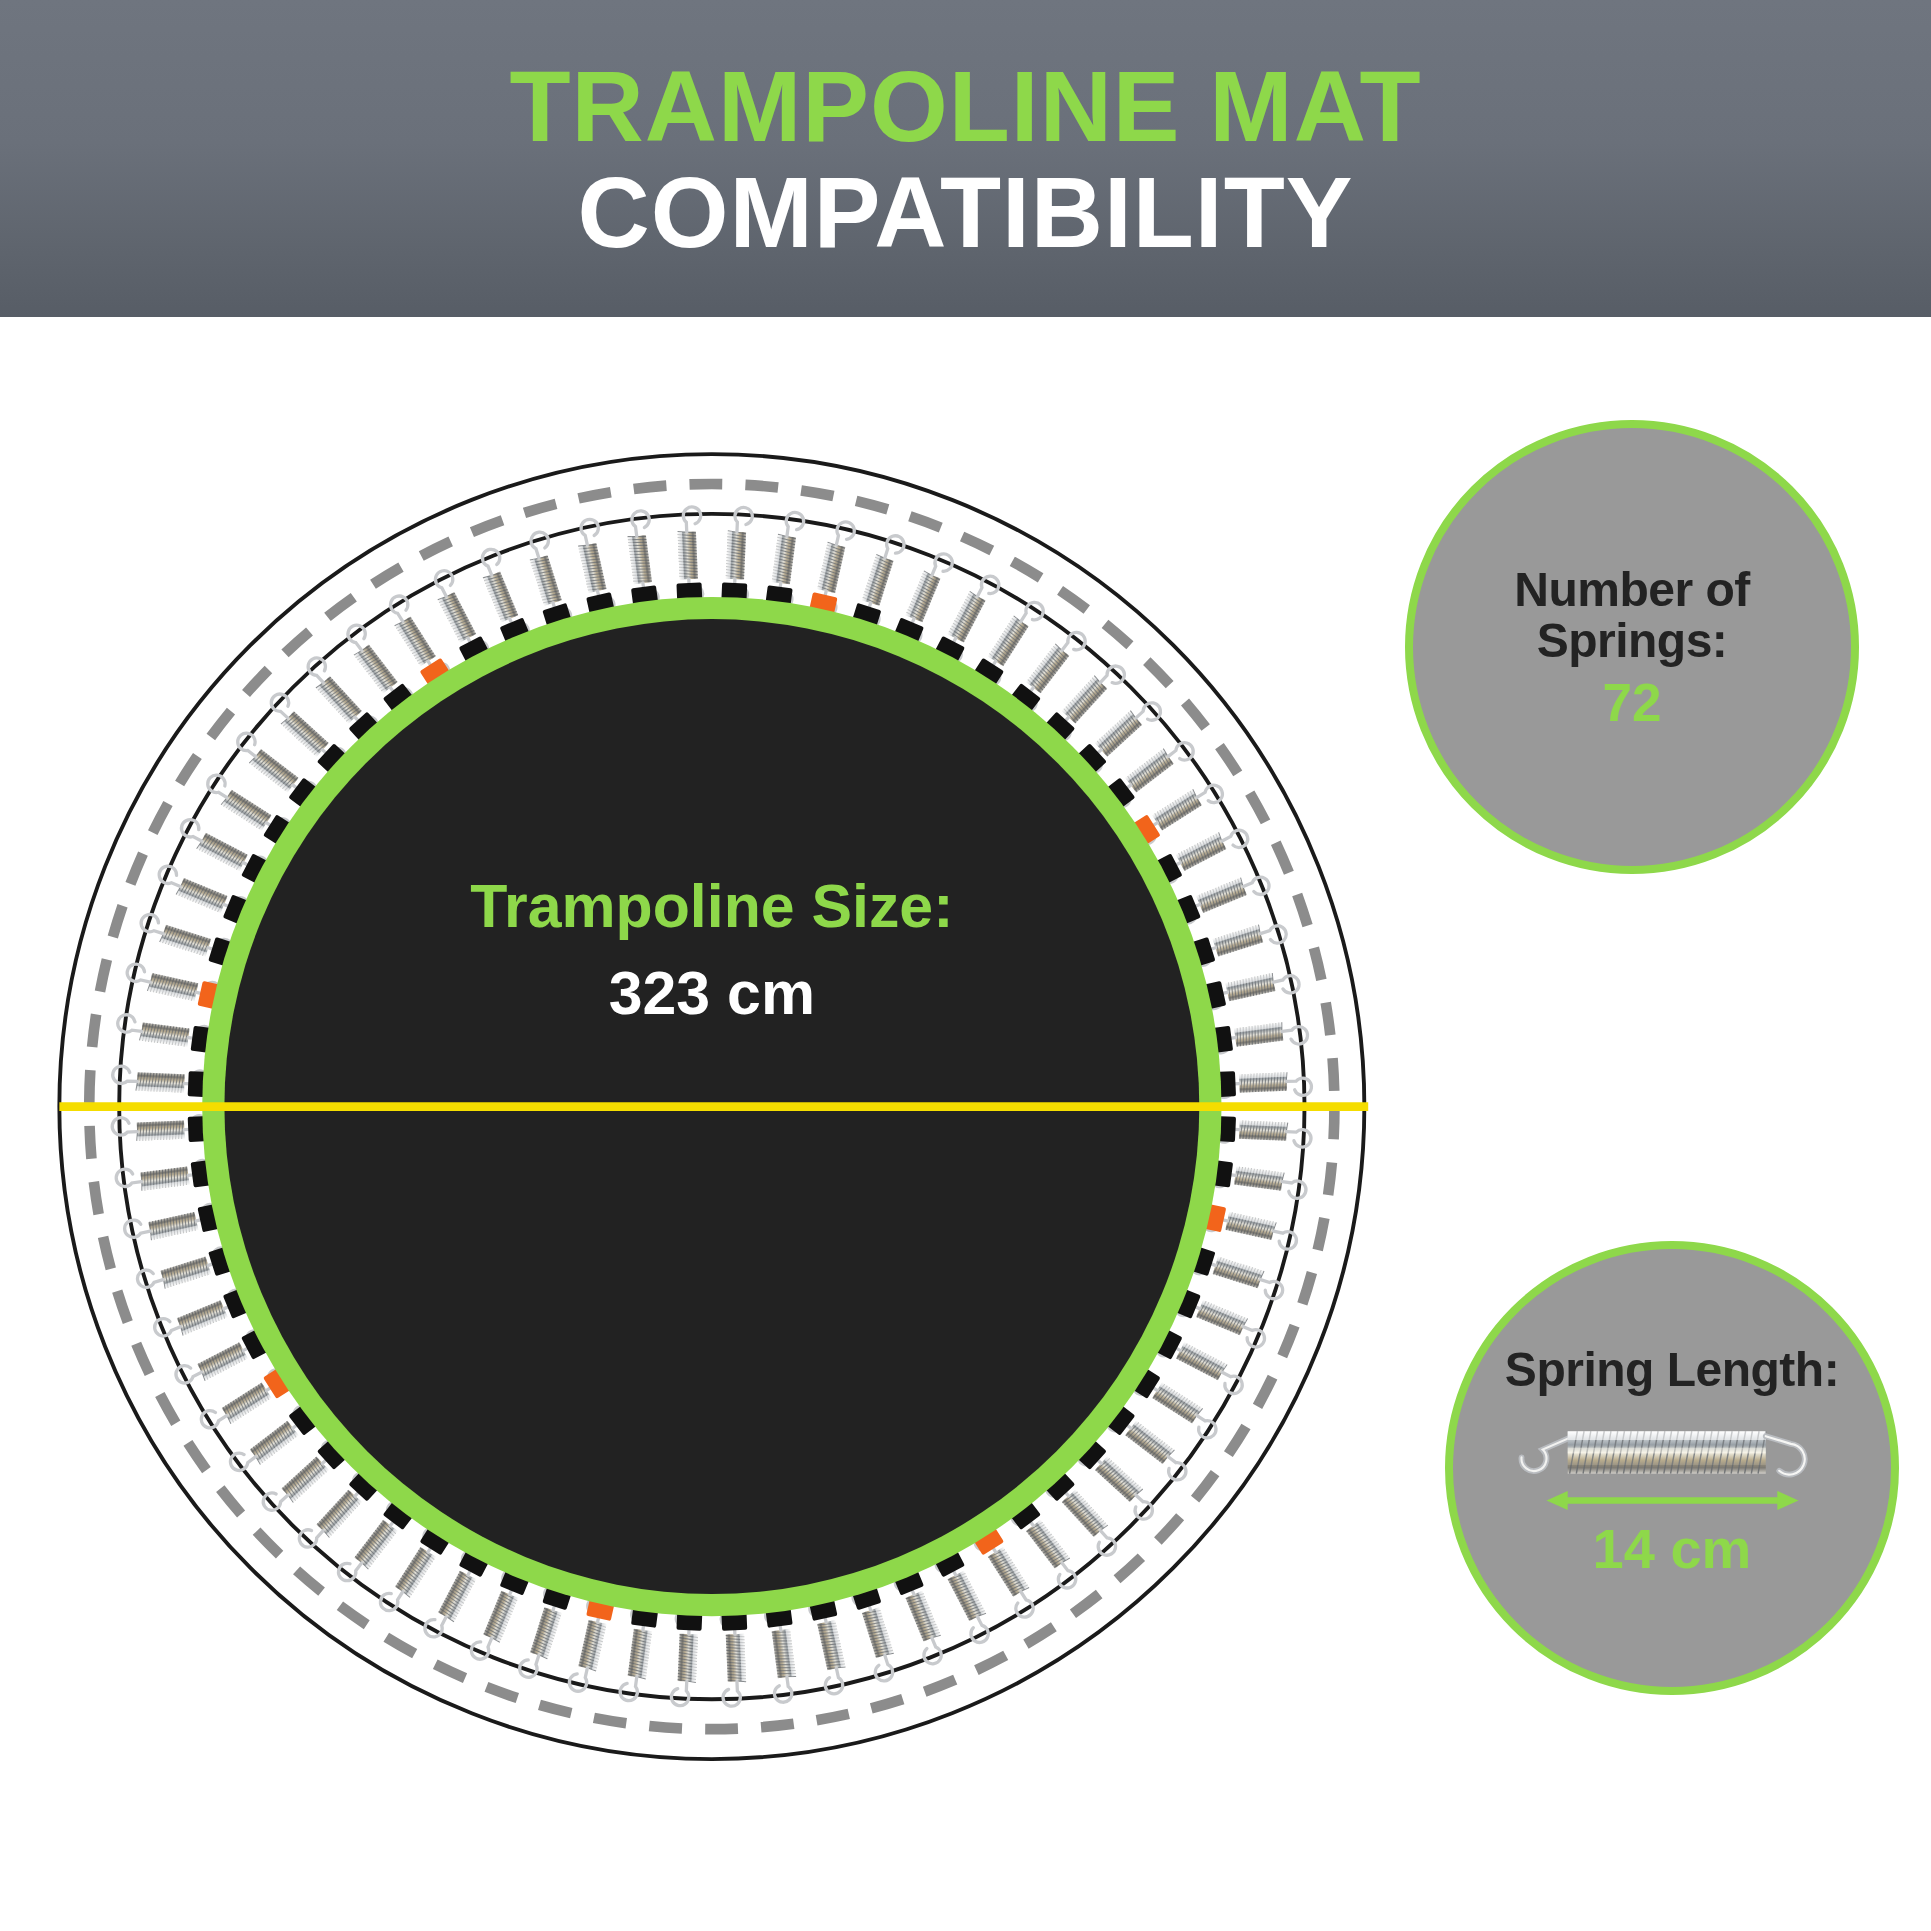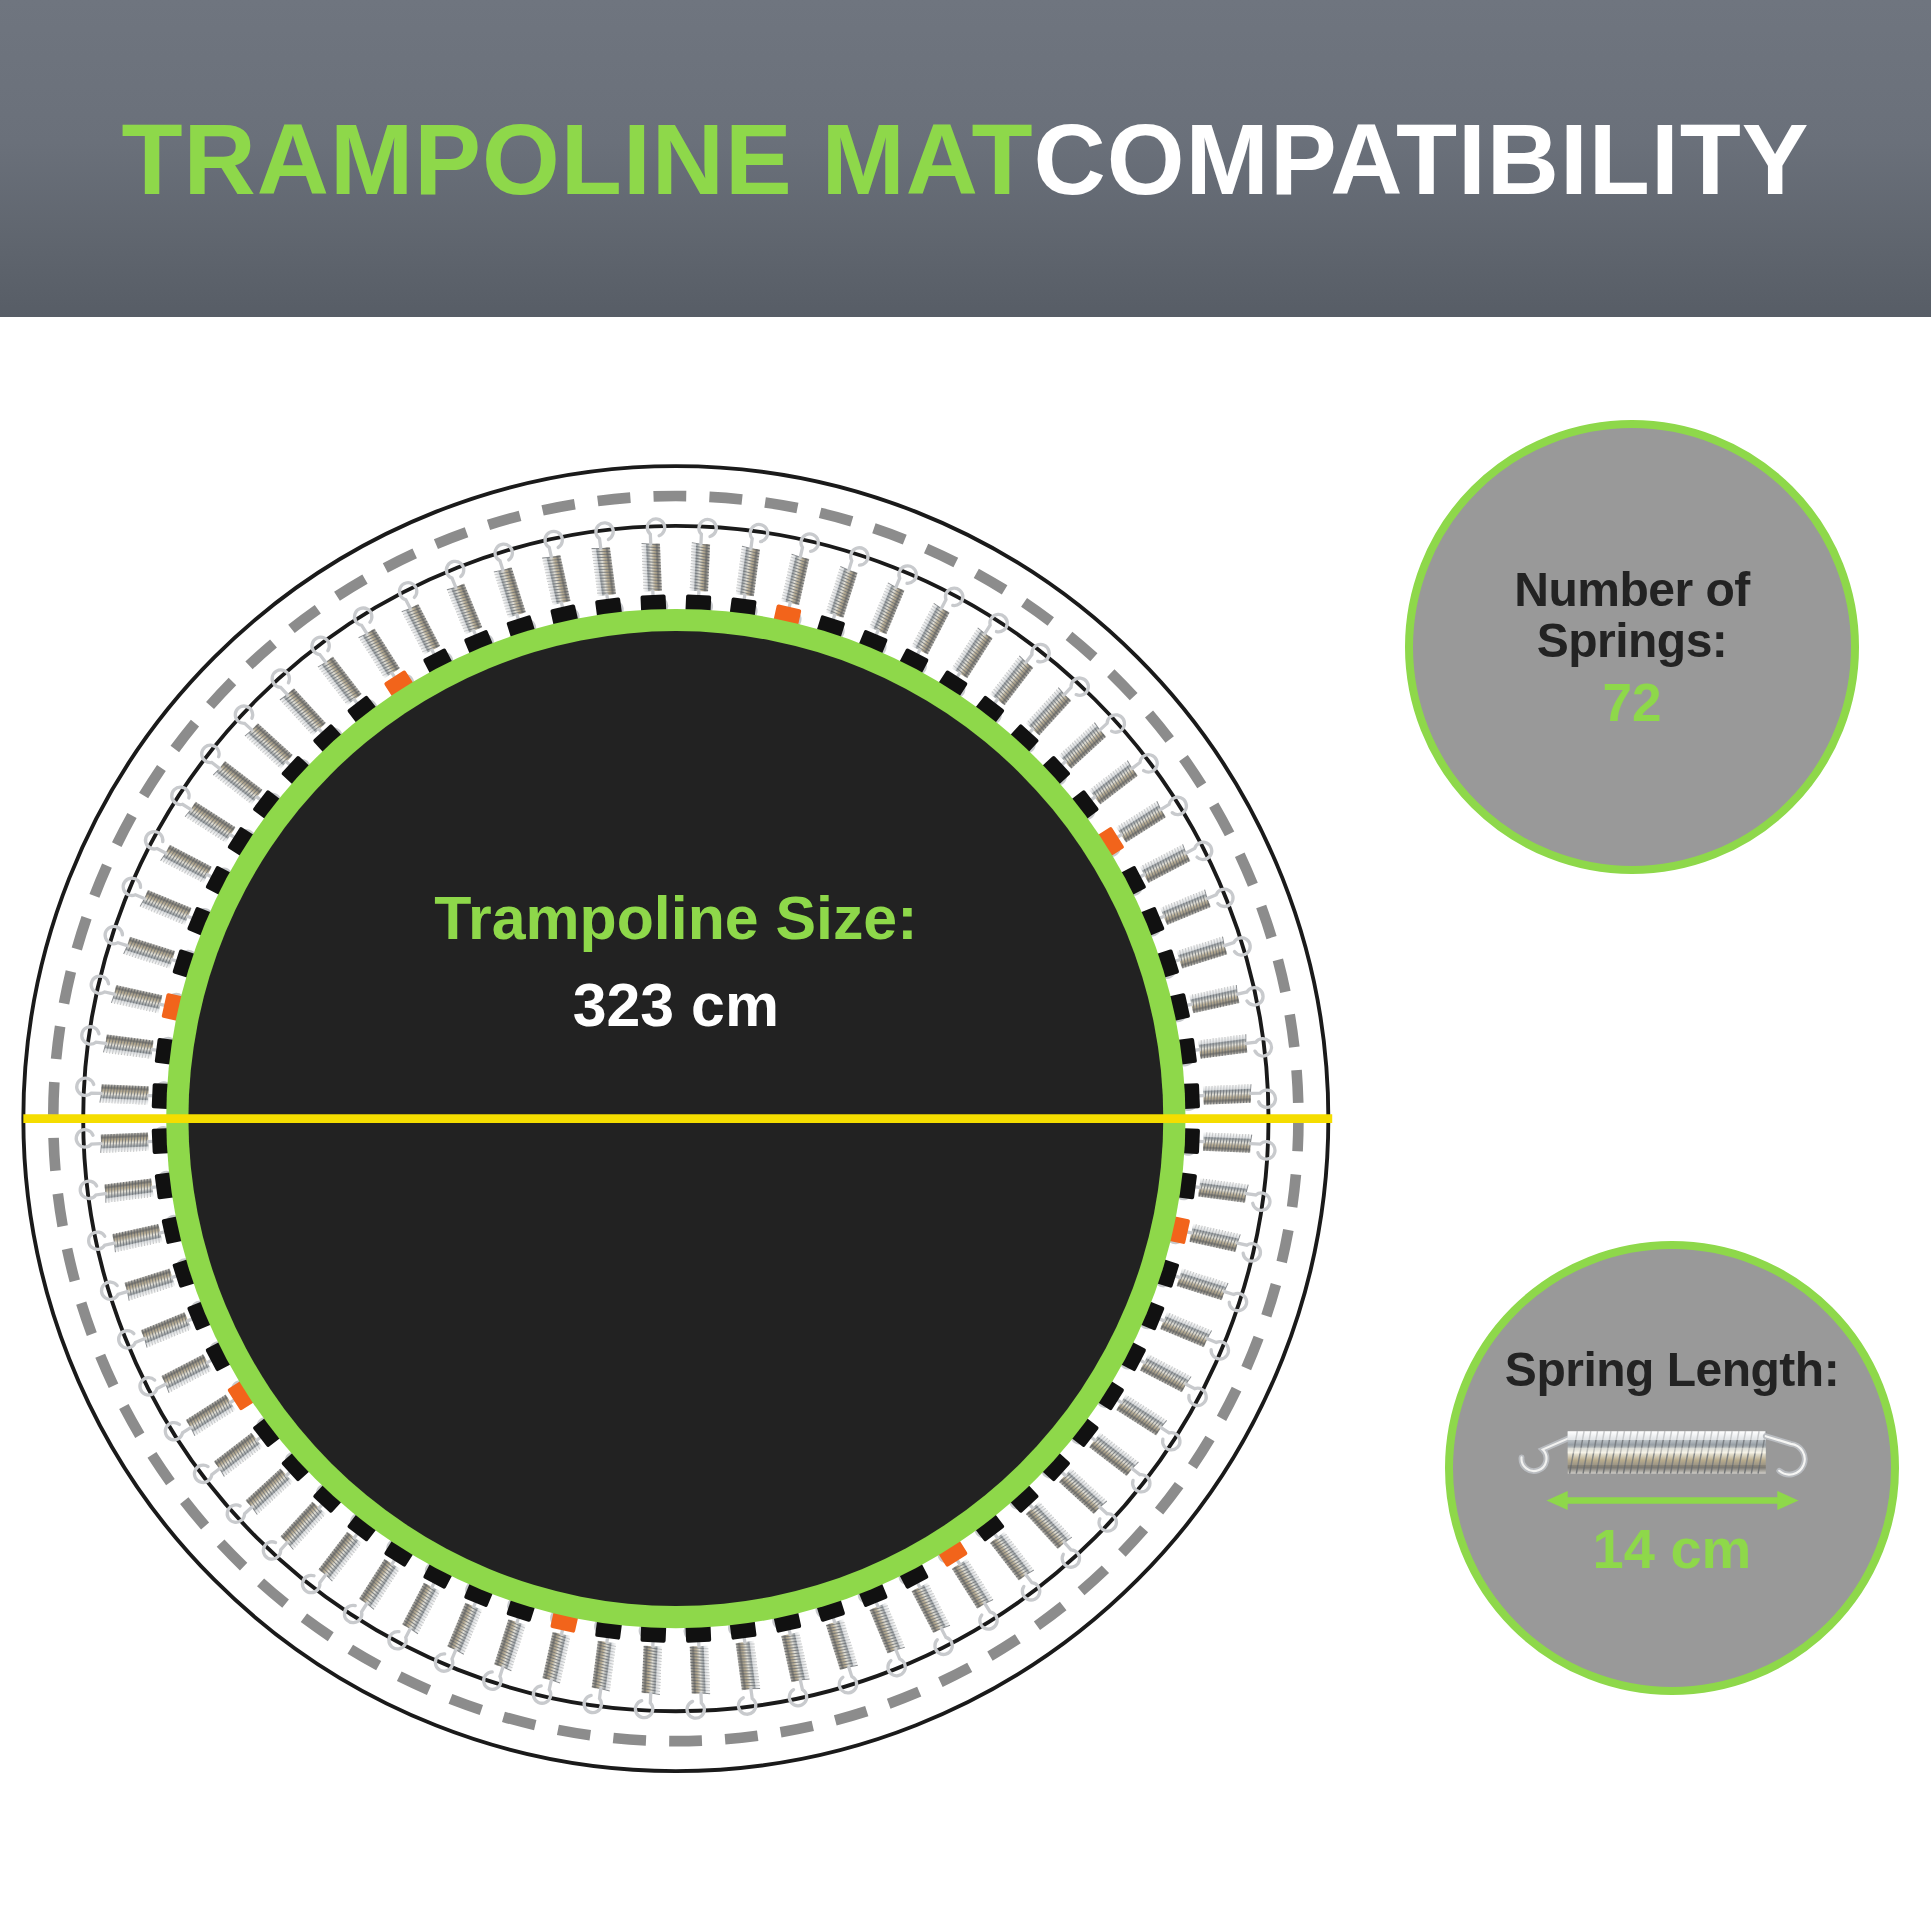--- a/index.html
+++ b/index.html
@@ -8,37 +8,37 @@
     background:#ffffff;
     font-family:"Liberation Sans", sans-serif;
     overflow:hidden;
     position:relative;
   }
 
   
   #header{
     position:absolute;left:0;top:0;width:1931px;height:317px;
     background:linear-gradient(to bottom,#6f757f 0%,#6a707a 45%,#5e646d 80%,#575d66 100%);
-    display:flex;flex-direction:row;align-items:center;justify-content:center;
+    display:flex;flex-direction:column;align-items:center;justify-content:center;
     box-sizing:border-box;
   }
   #header .line1{
     font-size:100px;font-weight:bold;color:#8ed84a;
     letter-spacing:1px;line-height:1.06;text-align:center;
     white-space:nowrap;
   }
   #header .line2{
     font-size:100px;font-weight:bold;color:#ffffff;
     letter-spacing:1px;line-height:1.06;text-align:center;
     white-space:nowrap;
   }
 
   
   #trampoline-wrap{
-    position:absolute;left:0px;top:329px;width:1371px;height:1583px;
+    position:absolute;left:0px;top:317px;width:1371px;height:1583px;padding-left:36px;
   }
   #trampoline-svg{display:block;}
 
   .mat-label-green{
     fill:#8ed84a;font-family:"Liberation Sans", sans-serif;
     font-weight:bold;font-size:63px;
   }
   .mat-label-white{
     fill:#ffffff;font-family:"Liberation Sans", sans-serif;
     font-weight:bold;font-size:63px;

